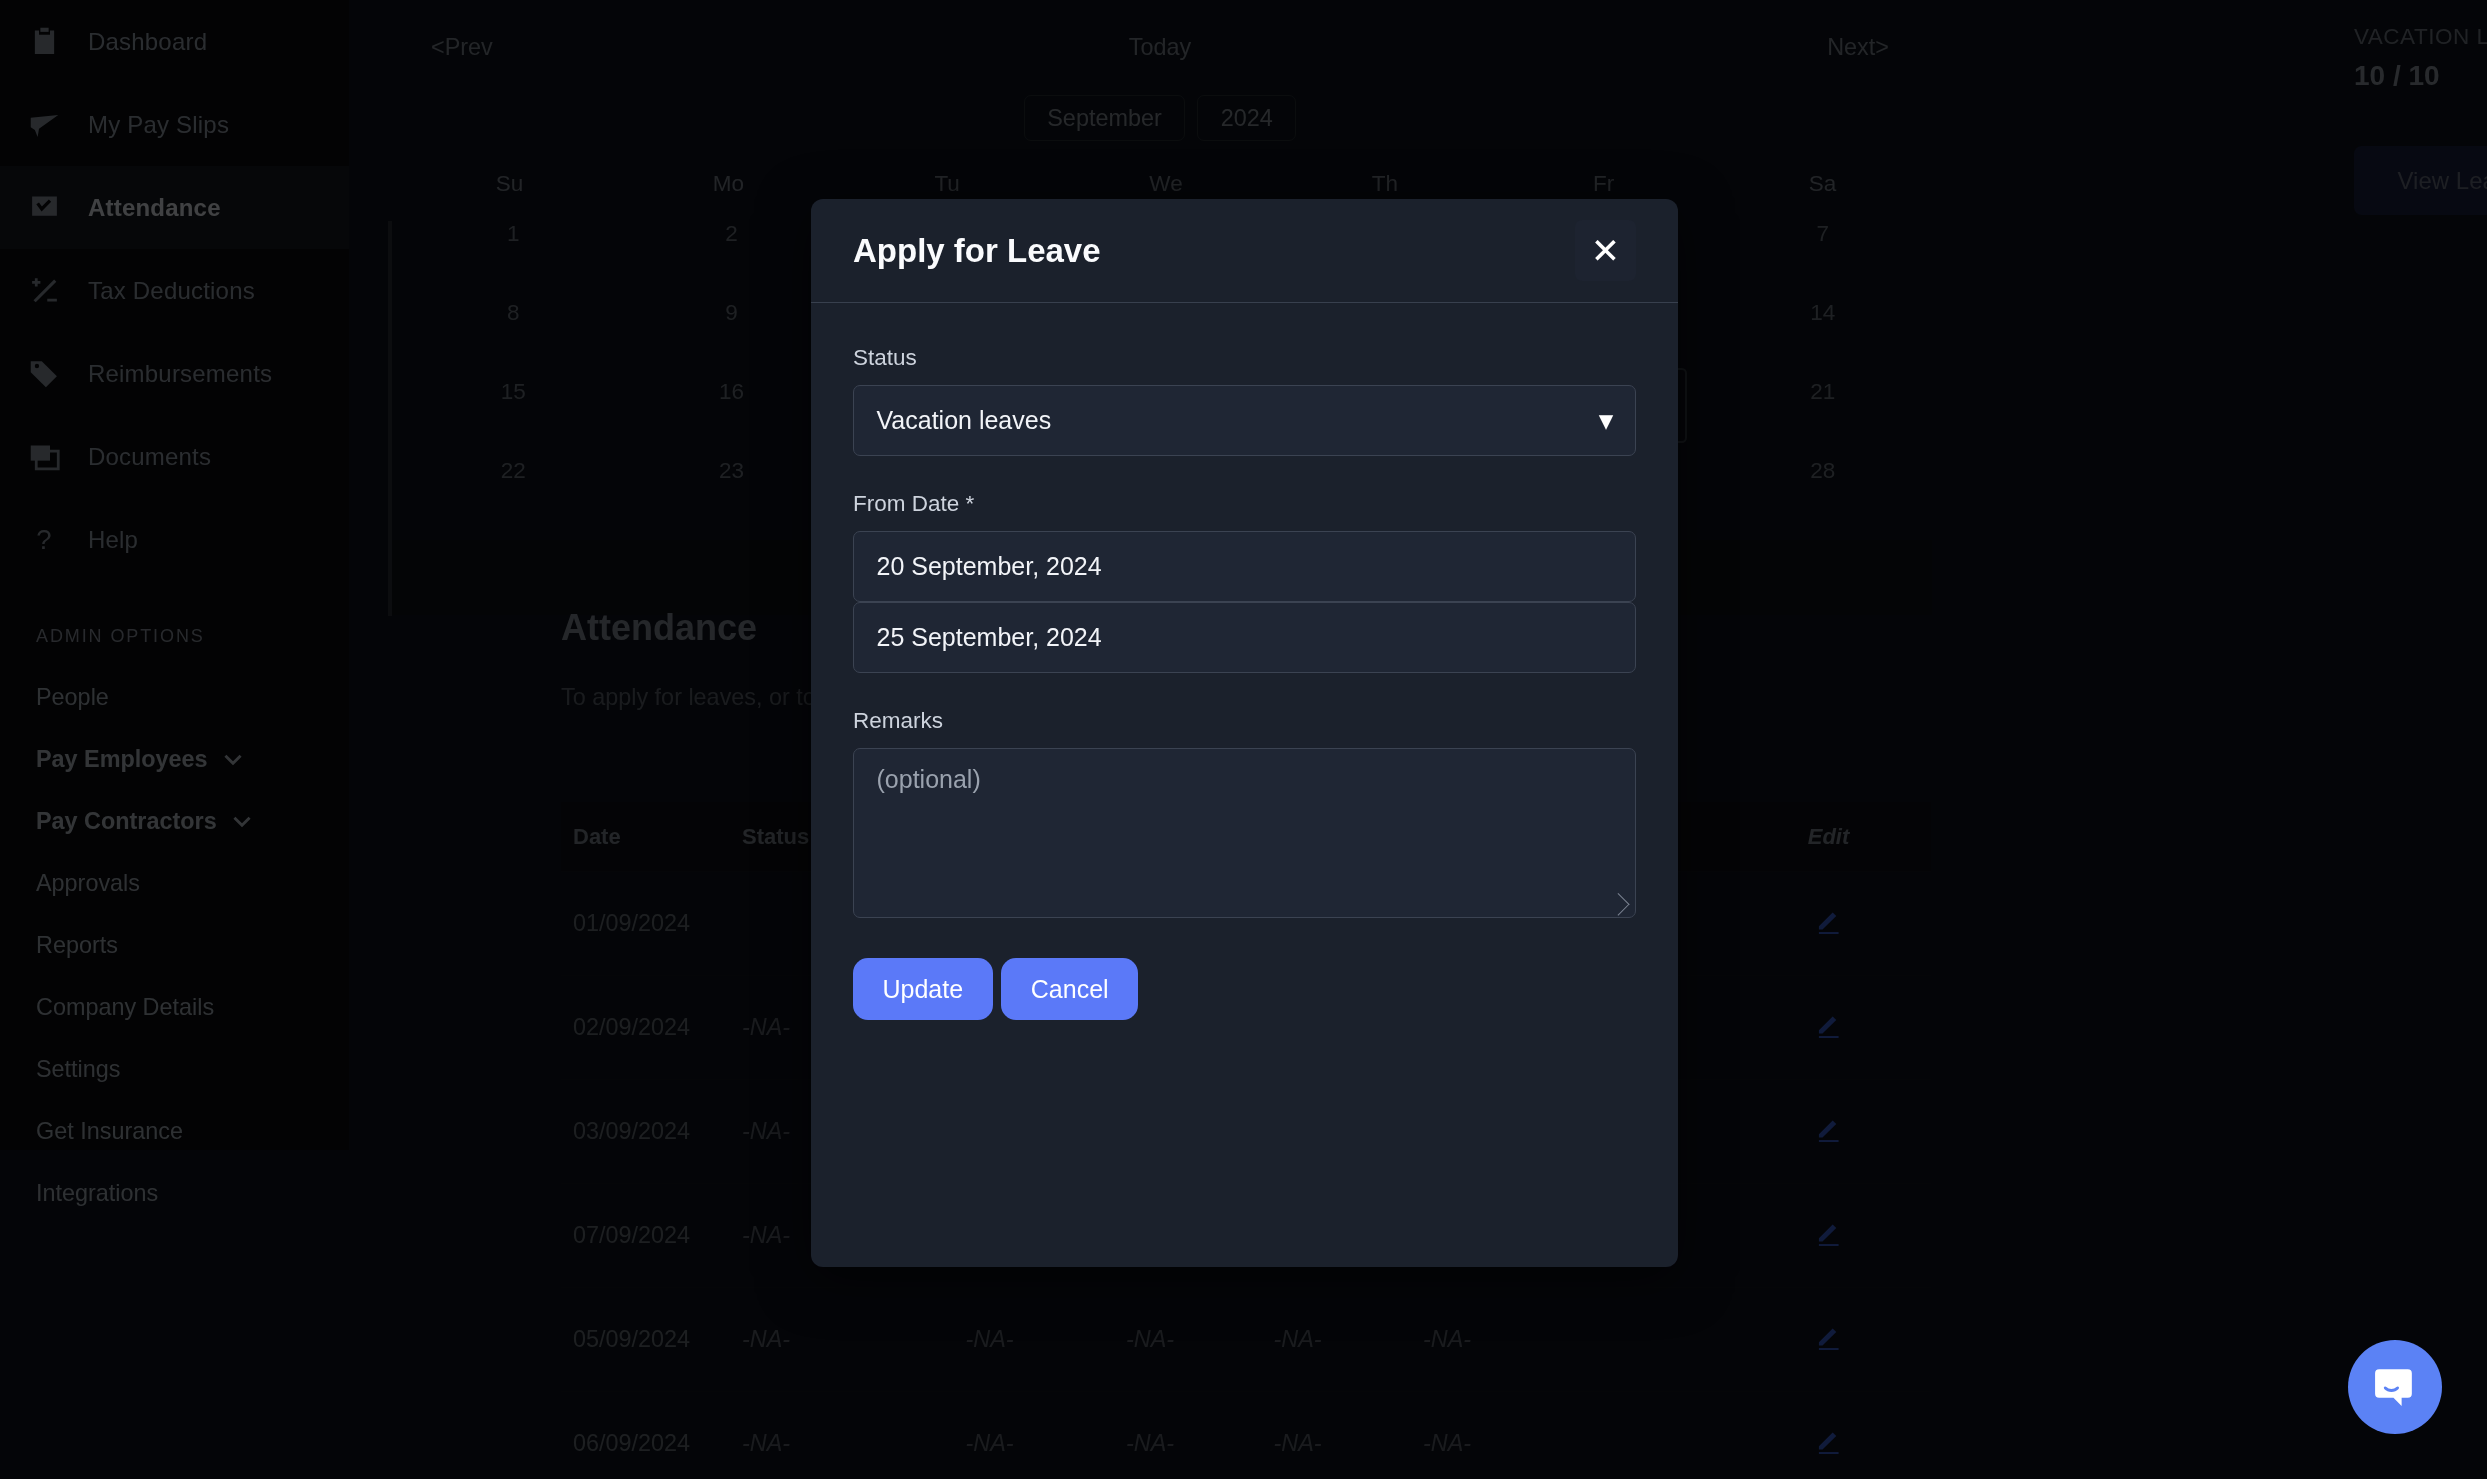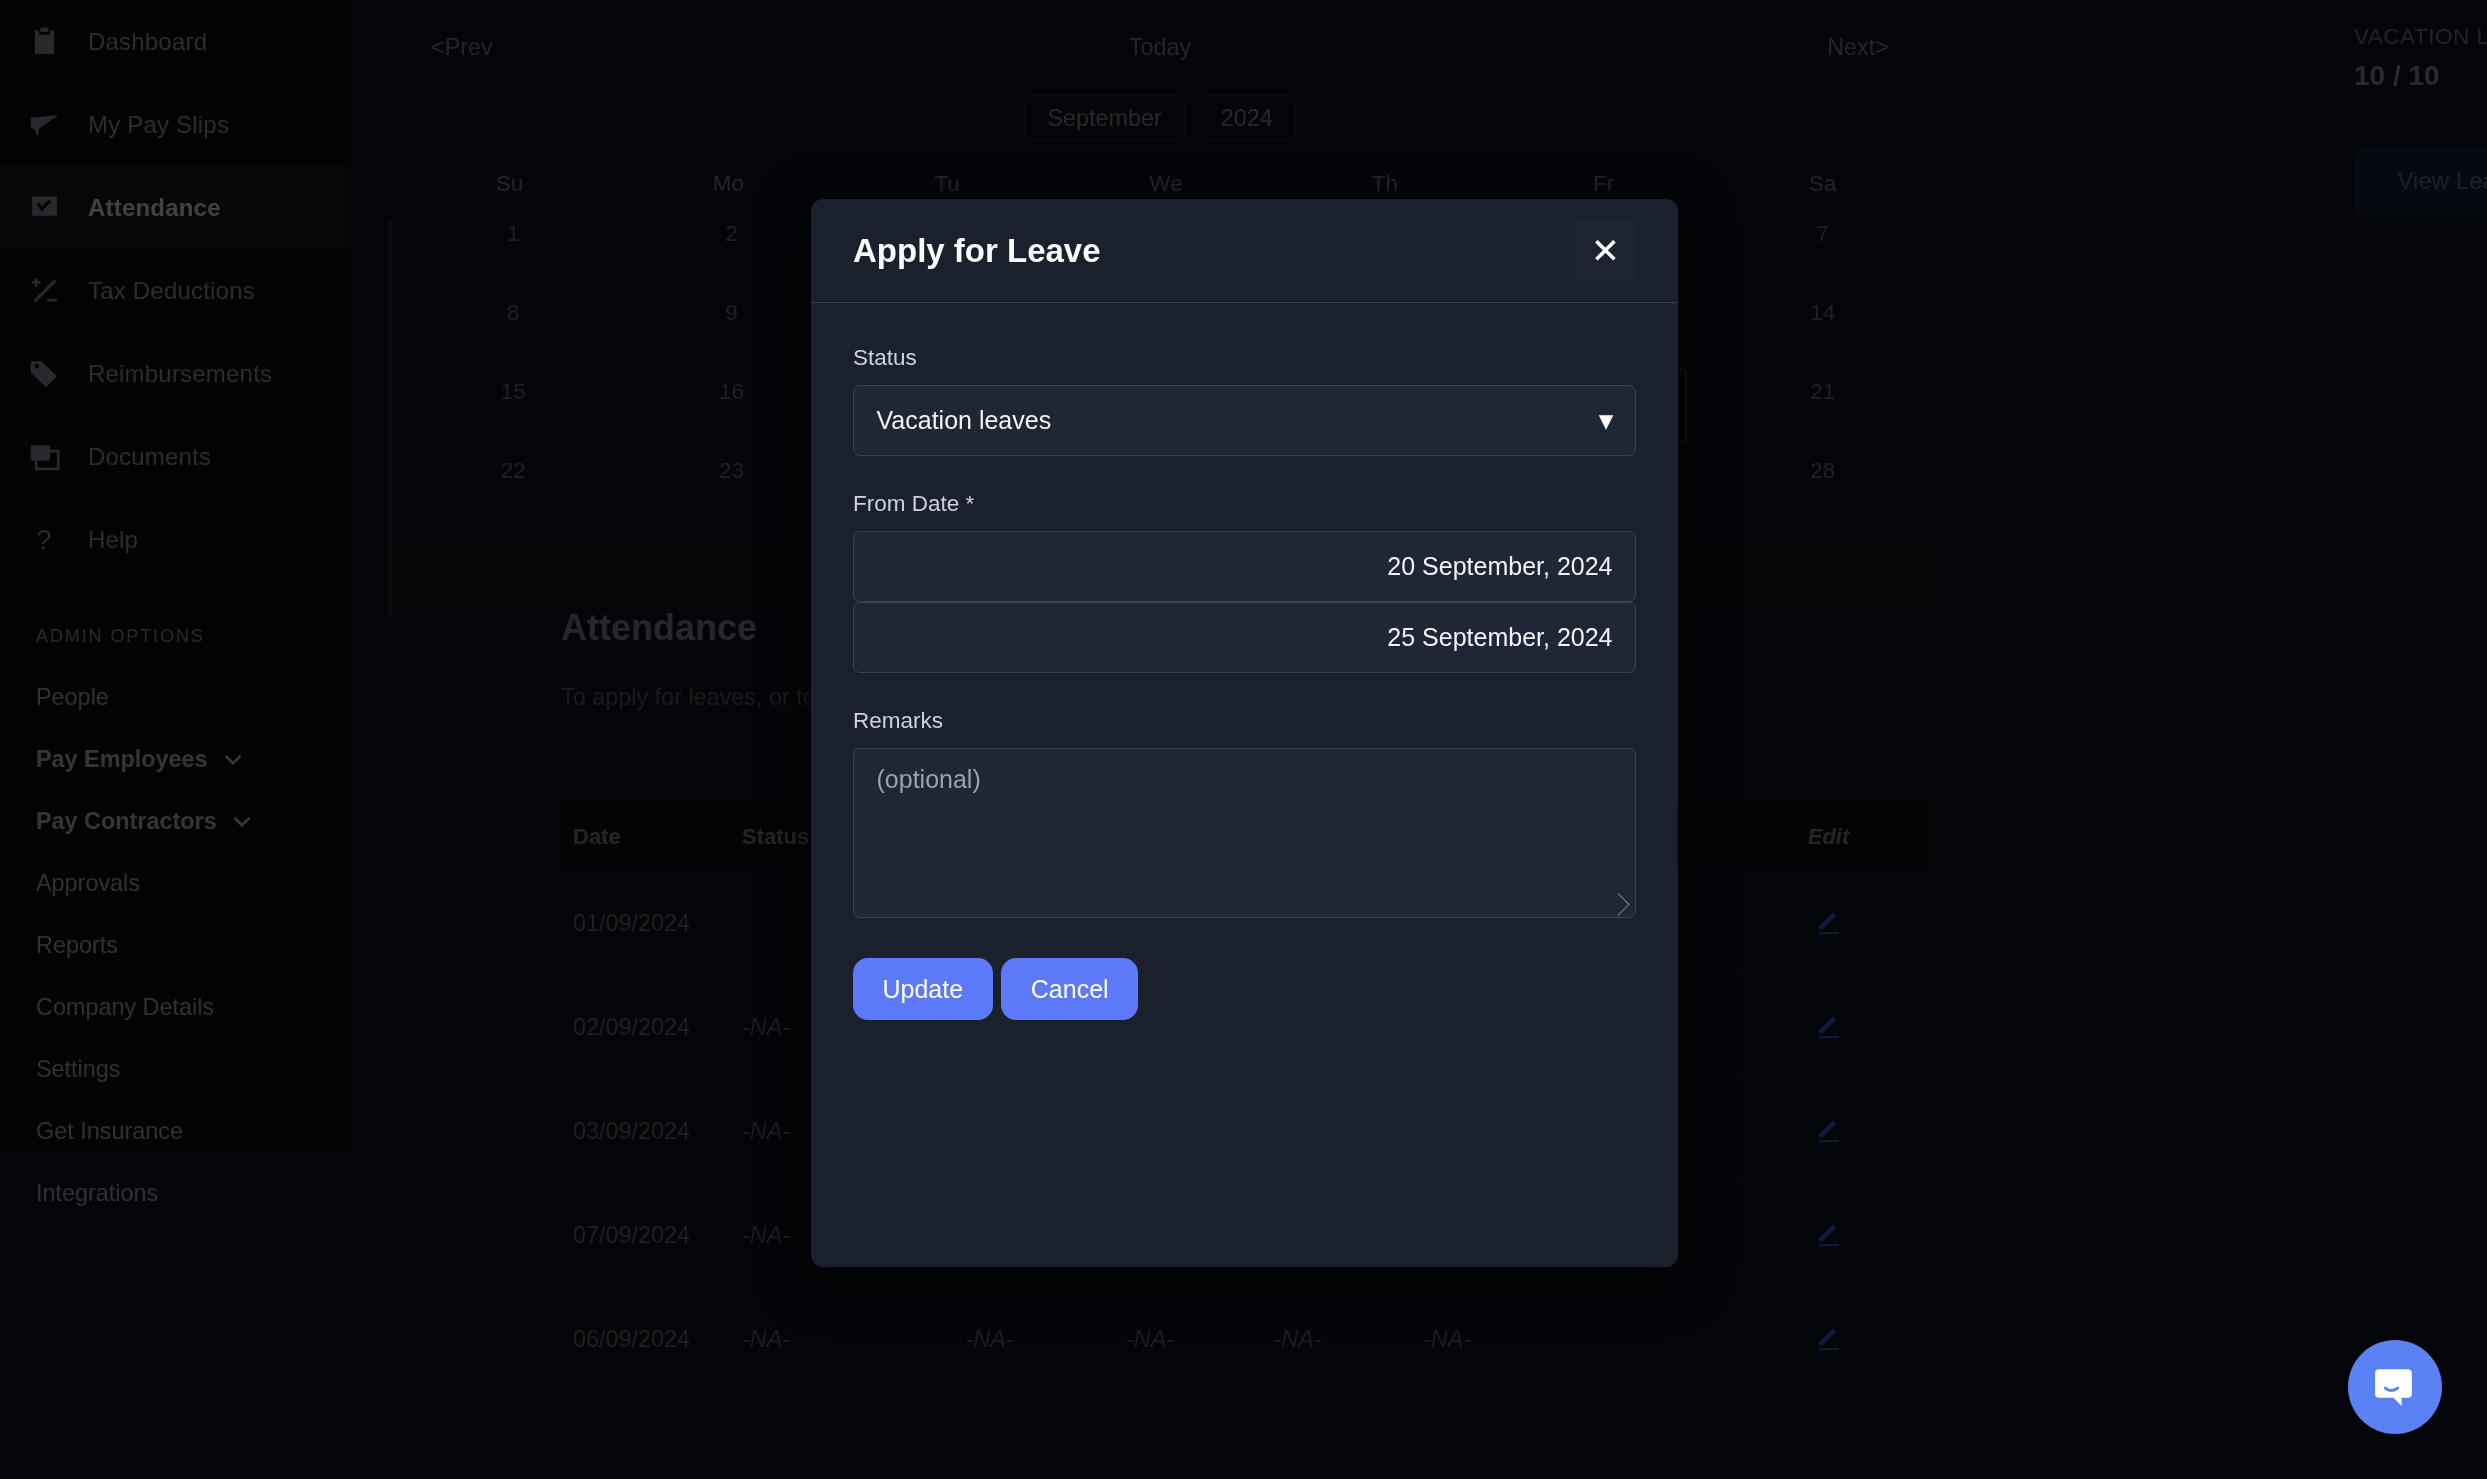--- a/index.html
+++ b/index.html
@@ -113,21 +113,21 @@
     width: 61px; height: 61px; display: flex; align-items: center; justify-content: center;
     color: #ffffff; font-size: 35px; background: #1d2330; border-radius: 7px; line-height: 1;
   }
   .modal-body { padding: 42px 42px 0 42px; }
   .f-label { color: #cdd3dd; font-size: 22.5px; margin-bottom: 14px; }
   .f-label.top2 { margin-top: 35px; }
   .f-field {
     width: 100%; height: 71px; background: #1f2634;
     border: 0.9px solid #3b4352; border-radius: 7px;
     display: flex; align-items: center; padding: 0 22.5px;
-    color: #f2f4f8; font-size: 25px; justify-content: flex-end;
+    color: #f2f4f8; font-size: 25px;
   }
   .f-select { justify-content: space-between; }
   .f-select .caret { color: #ffffff; font-size: 26px; font-weight: bold; }
   .f-area {
     width: 100%; height: 170px; background: #1f2634;
     border: 0.9px solid #3b4352; border-radius: 7px;
     padding: 15.6px 22.5px; color: #9aa2ae; font-size: 25px; position: relative;
   }
   .f-area .grip {
     position: absolute; right: 7px; bottom: 5.2px; width: 15.6px; height: 15.6px;
@@ -385,20 +385,33 @@
               <div class="na cen">-NA-</div>
               <div class="na cen">-NA-</div>
               <div class="na cen">-NA-</div>
               <div class="na cen"></div>
               <div class="pen"><svg viewBox="0 0 24 24">
                   <path d="M4 17.2L15.2 6l2.9 2.9L6.9 20H4z"></path>
                   <path d="M4 22h16v1.6H4z"></path>
                 </svg></div>
             </div>
             <div class="tbl-row">
+              <div>05/09/2024</div>
+              <div class="na">-NA-</div>
+              <div class="na cen">-NA-</div>
+              <div class="na cen">-NA-</div>
+              <div class="na cen">-NA-</div>
+              <div class="na cen">-NA-</div>
+              <div class="na cen"></div>
+              <div class="pen"><svg viewBox="0 0 24 24">
+                  <path d="M4 17.2L15.2 6l2.9 2.9L6.9 20H4z"></path>
+                  <path d="M4 22h16v1.6H4z"></path>
+                </svg></div>
+            </div>
+            <div class="tbl-row">
               <div>06/09/2024</div>
               <div class="na">-NA-</div>
               <div class="na cen">-NA-</div>
               <div class="na cen">-NA-</div>
               <div class="na cen">-NA-</div>
               <div class="na cen">-NA-</div>
               <div class="na cen"></div>
               <div class="pen"><svg viewBox="0 0 24 24">
                   <path d="M4 17.2L15.2 6l2.9 2.9L6.9 20H4z"></path>
                   <path d="M4 22h16v1.6H4z"></path>

